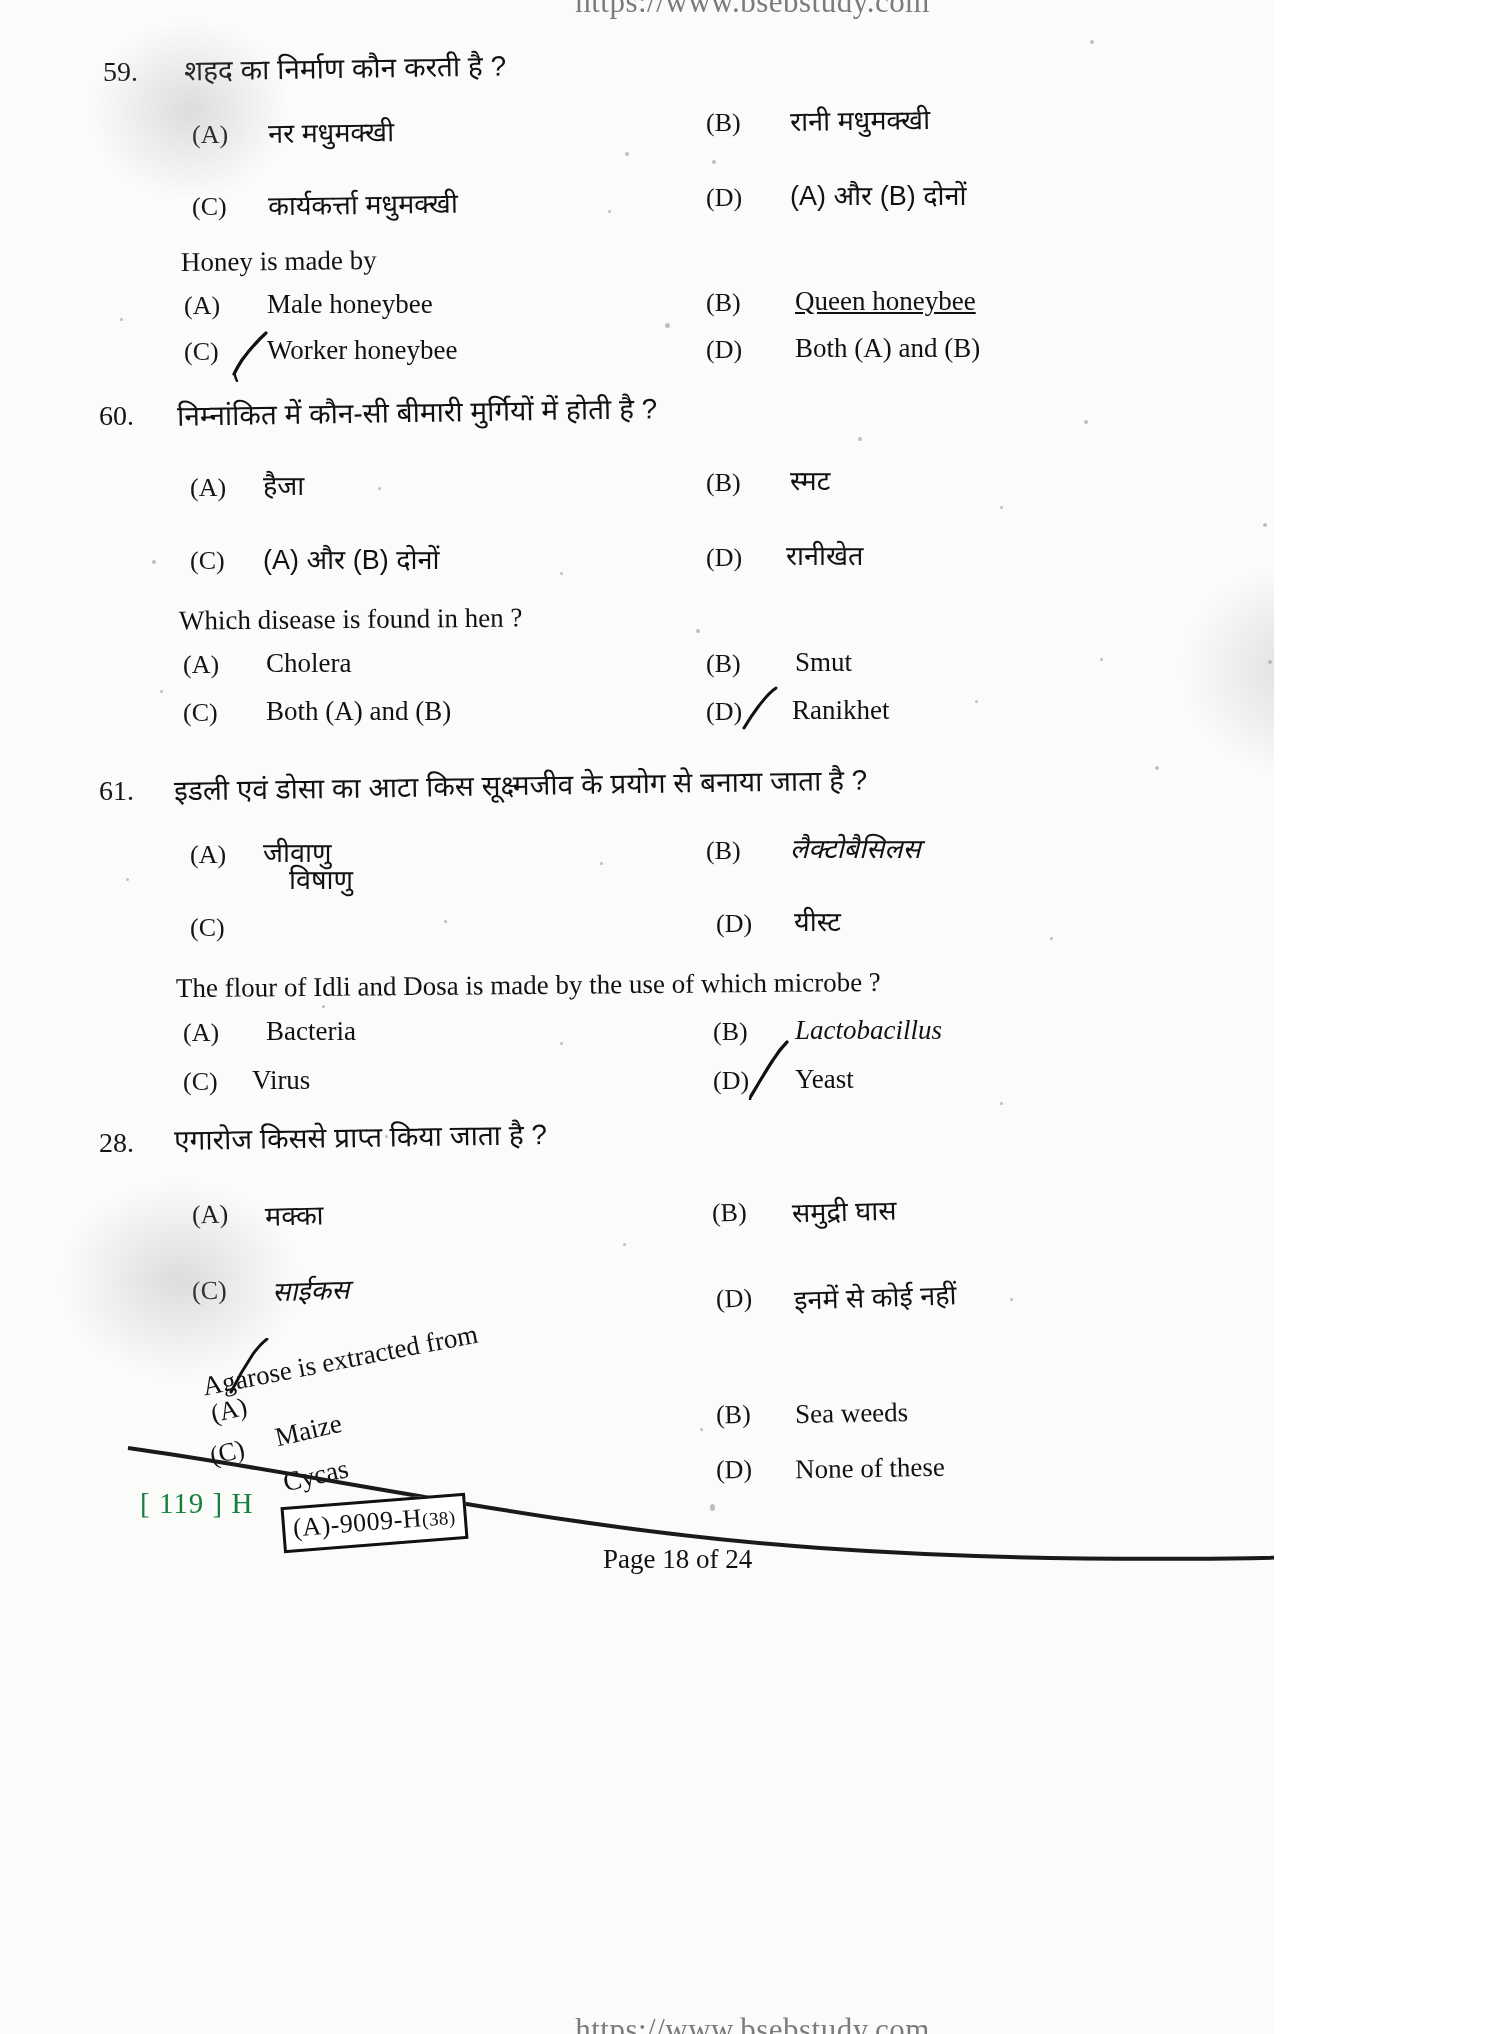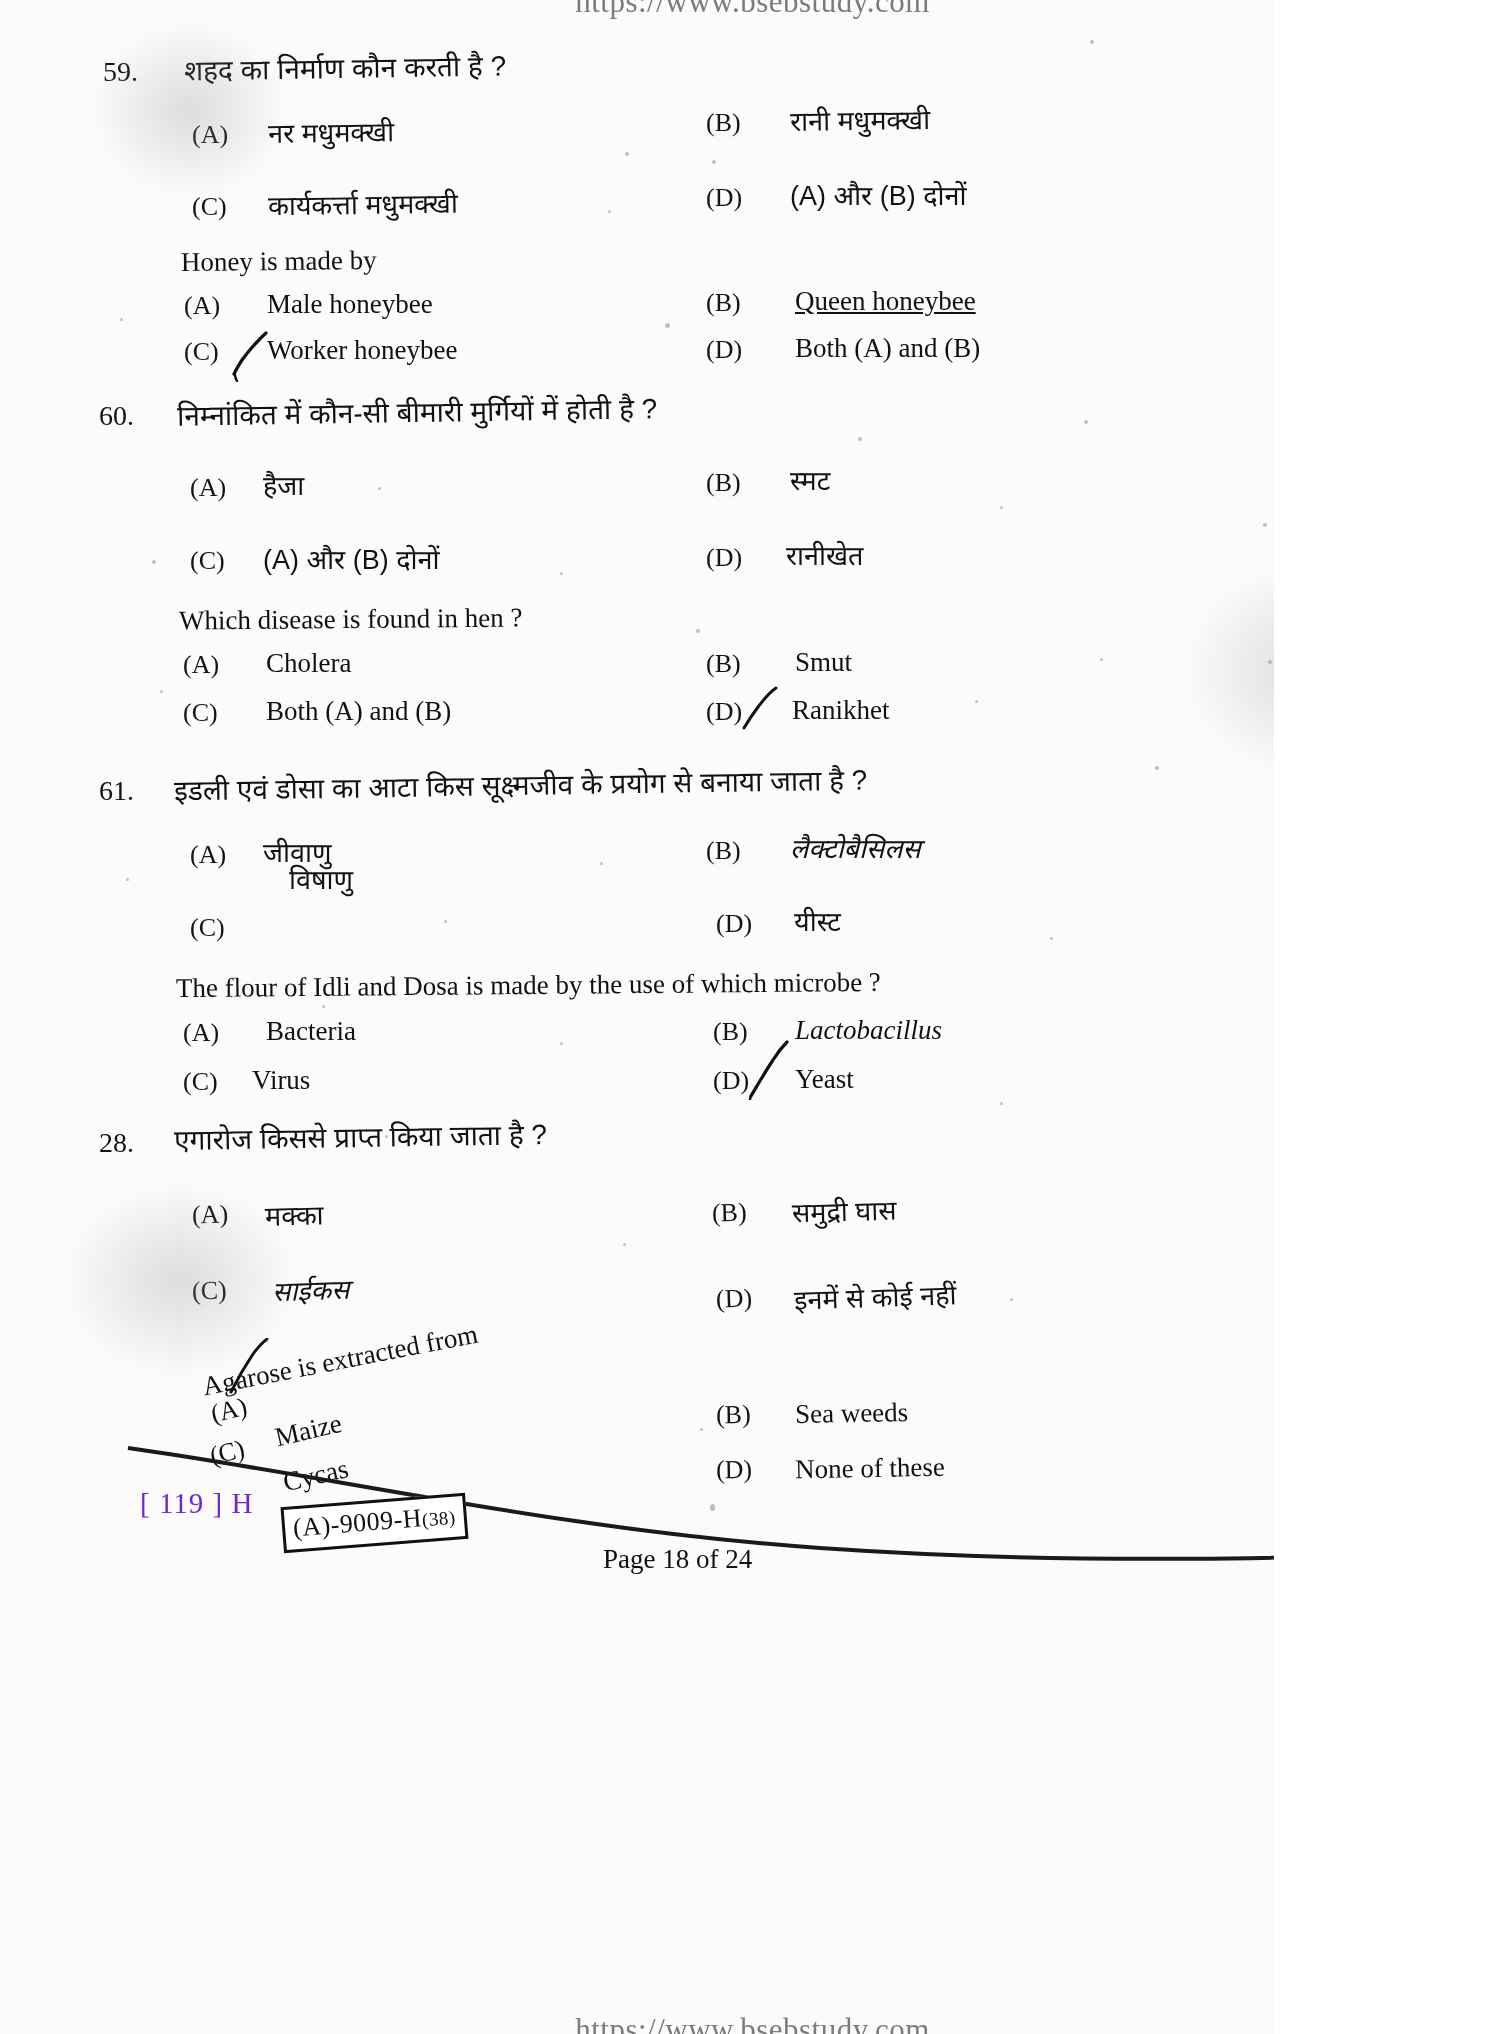--- a/index.html
+++ b/index.html
@@ -104,21 +104,21 @@
     position: absolute;
     pointer-events: none;
   }
   .tick svg { display: block; }
 
   
   .footer-code {
     position: absolute;
     font-family: "Liberation Serif", serif;
     font-size: 29px;
-    color: #6d28d9;
+    color: #15803d;
     letter-spacing: 1px;
   }
   .code-box {
     position: absolute;
     font-family: "Liberation Serif", serif;
     font-size: 26px;
     color: #111;
     border: 3px solid #111;
     padding: 4px 8px 6px 8px;
     letter-spacing: .5px;

